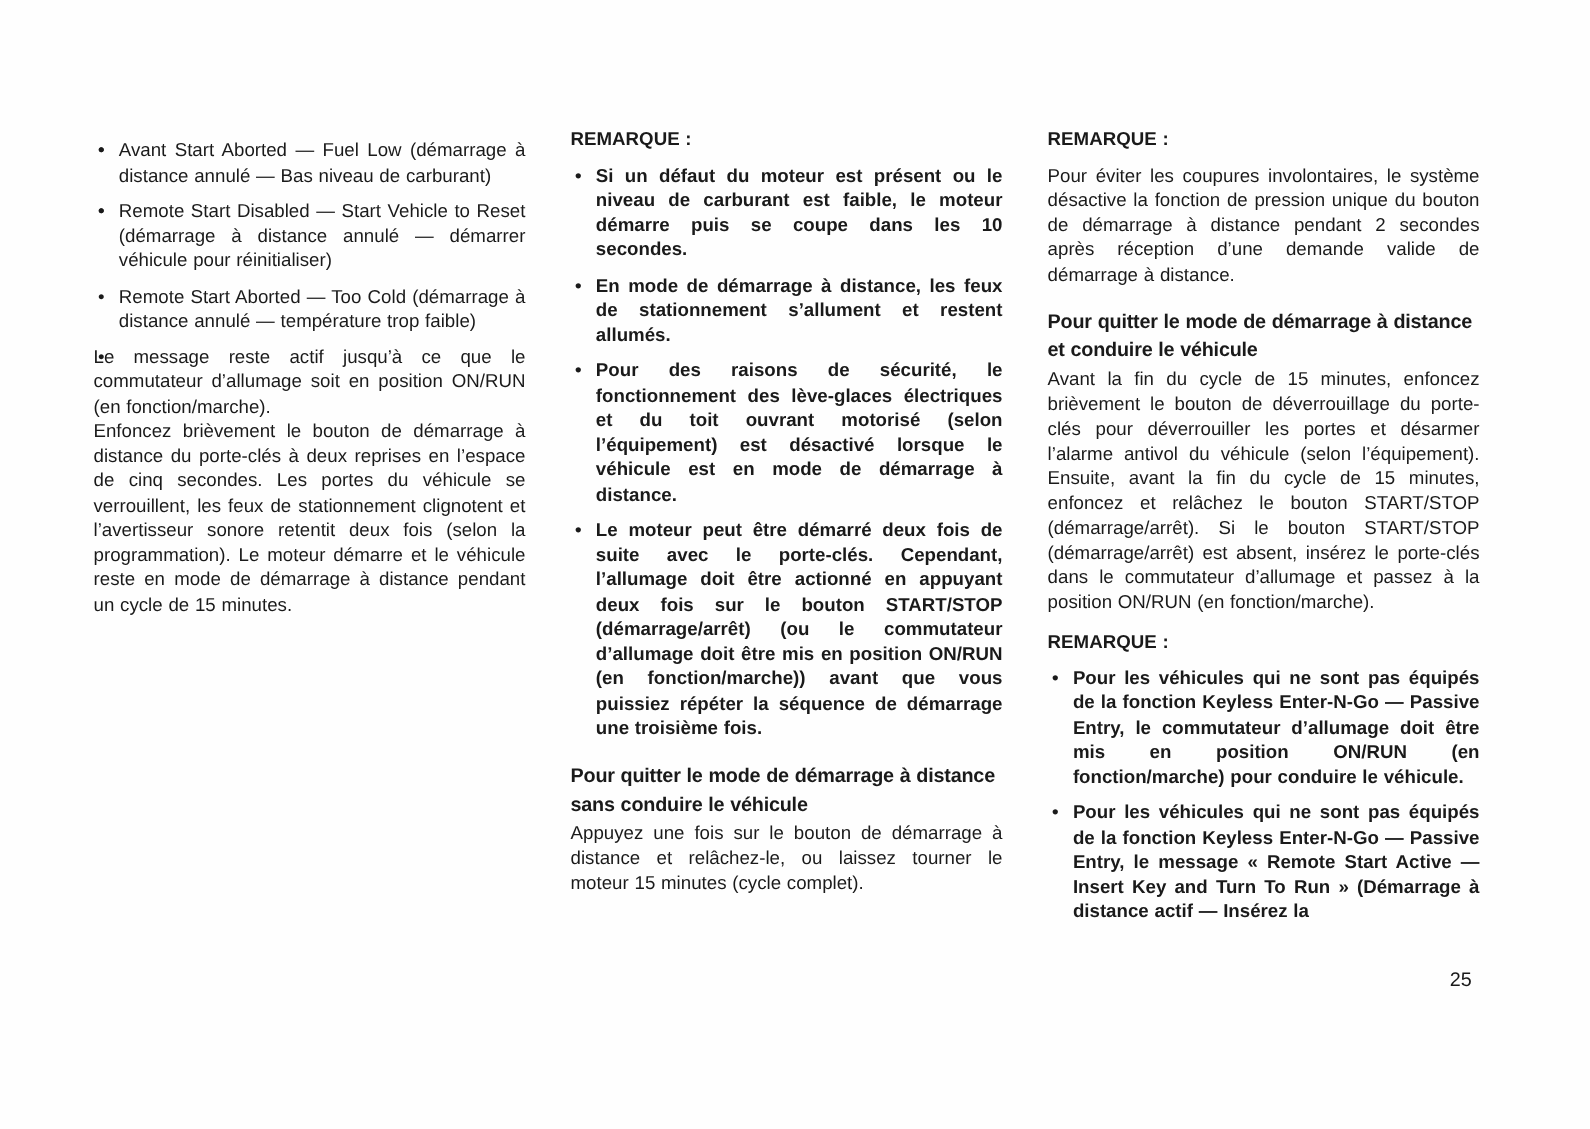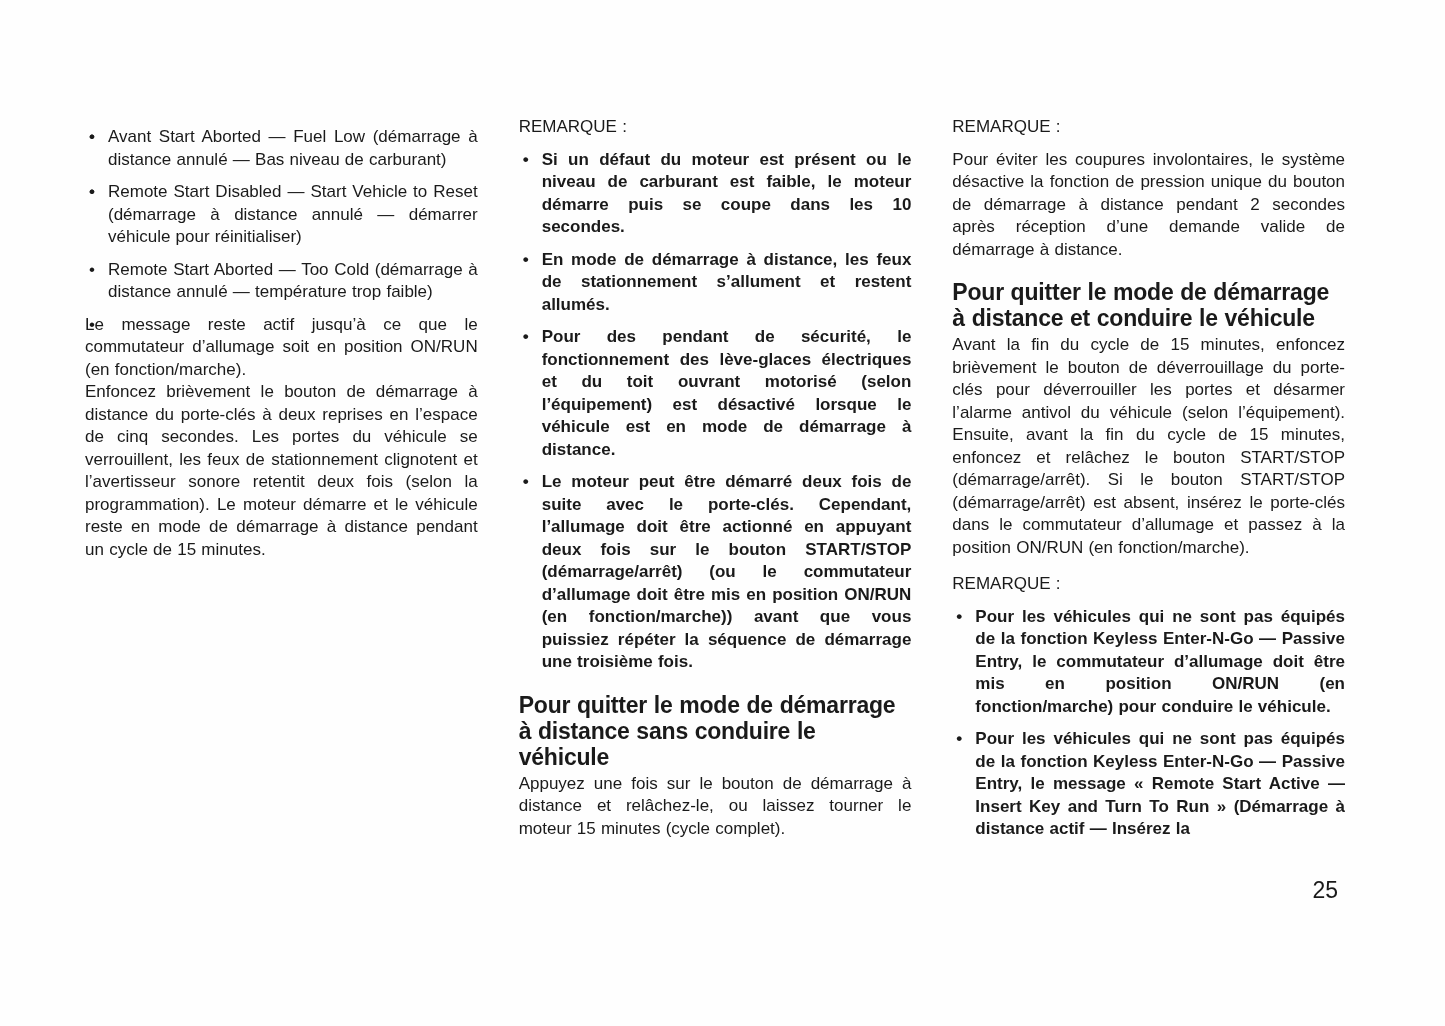--- a/index.html
+++ b/index.html
@@ -36,43 +36,43 @@
     margin-bottom: 10px;
   }
   .bullet-item .dot {
     position: absolute;
     left: 4px; top: 0;
     font-size: 17px;
   }
   .col p { margin-top: 10px; }
   .col .first { margin-top: 0; }
   .note-label {
-    font-weight: normal;
+    font-weight: bold;
     text-align: left;
     margin-bottom: 10px;
   }
   .note-label.mt { margin-top: 14px; }
   .bold { font-weight: bold; }
   h2.section-heading {
-    font-size: 23px;
+    font-size: 18px;
     line-height: 26px;
     font-weight: bold;
     text-align: left;
     letter-spacing: -0.2px;
     margin-top: 18px;
     margin-bottom: 3px;
     hyphens: none;
     -webkit-hyphens: none;
   }
   .note-para { font-weight: normal; margin-top: 0; }
   .page-number {
     position: absolute;
     top: 879px;
     right: 107px;
-    font-size: 23px;
+    font-size: 18px;
     line-height: 22px;
   }
 </style>
 </head>
 <body>
 
 <div class="page">
   <div class="cols">
 
     <section class="col">
@@ -109,21 +109,21 @@
         <div class="bullet-item bold">
           <span class="dot">•</span>
           <span>Si un défaut du moteur est présent ou le niveau de carburant est faible, le moteur démarre puis se coupe dans les 10 secondes.</span>
         </div>
         <div class="bullet-item bold">
           <span class="dot">•</span>
           <span>En mode de démarrage à distance, les feux de stationnement s’allument et restent allumés.</span>
         </div>
         <div class="bullet-item bold">
           <span class="dot">•</span>
-          <span>Pour des pendant de sécurité, le fonctionnement des lève-glaces électriques et du toit ouvrant motorisé (selon l’équipement) est désactivé lorsque le véhicule est en mode de démarrage à distance.</span>
+          <span>Pour des raisons de sécurité, le fonctionnement des lève-glaces électriques et du toit ouvrant motorisé (selon l’équipement) est désactivé lorsque le véhicule est en mode de démarrage à distance.</span>
         </div>
         <div class="bullet-item bold">
           <span class="dot">•</span>
           <span>Le moteur peut être démarré deux fois de suite avec le porte-clés. Cependant, l’allumage doit être actionné en appuyant deux fois sur le bouton START/STOP (démarrage/arrêt) (ou le commutateur d’allumage doit être mis en position ON/RUN (en fonction/marche)) avant que vous puissiez répéter la séquence de démarrage une troisième fois.</span>
         </div>
       </div>
       <h2 class="section-heading">Pour quitter le mode de démarrage à distance sans conduire le véhicule</h2>
       <p class="first">Appuyez une fois sur le bouton de démarrage à distance et relâchez-le, ou laissez tourner le moteur 15 minutes (cycle complet).</p>
     </section>
 

